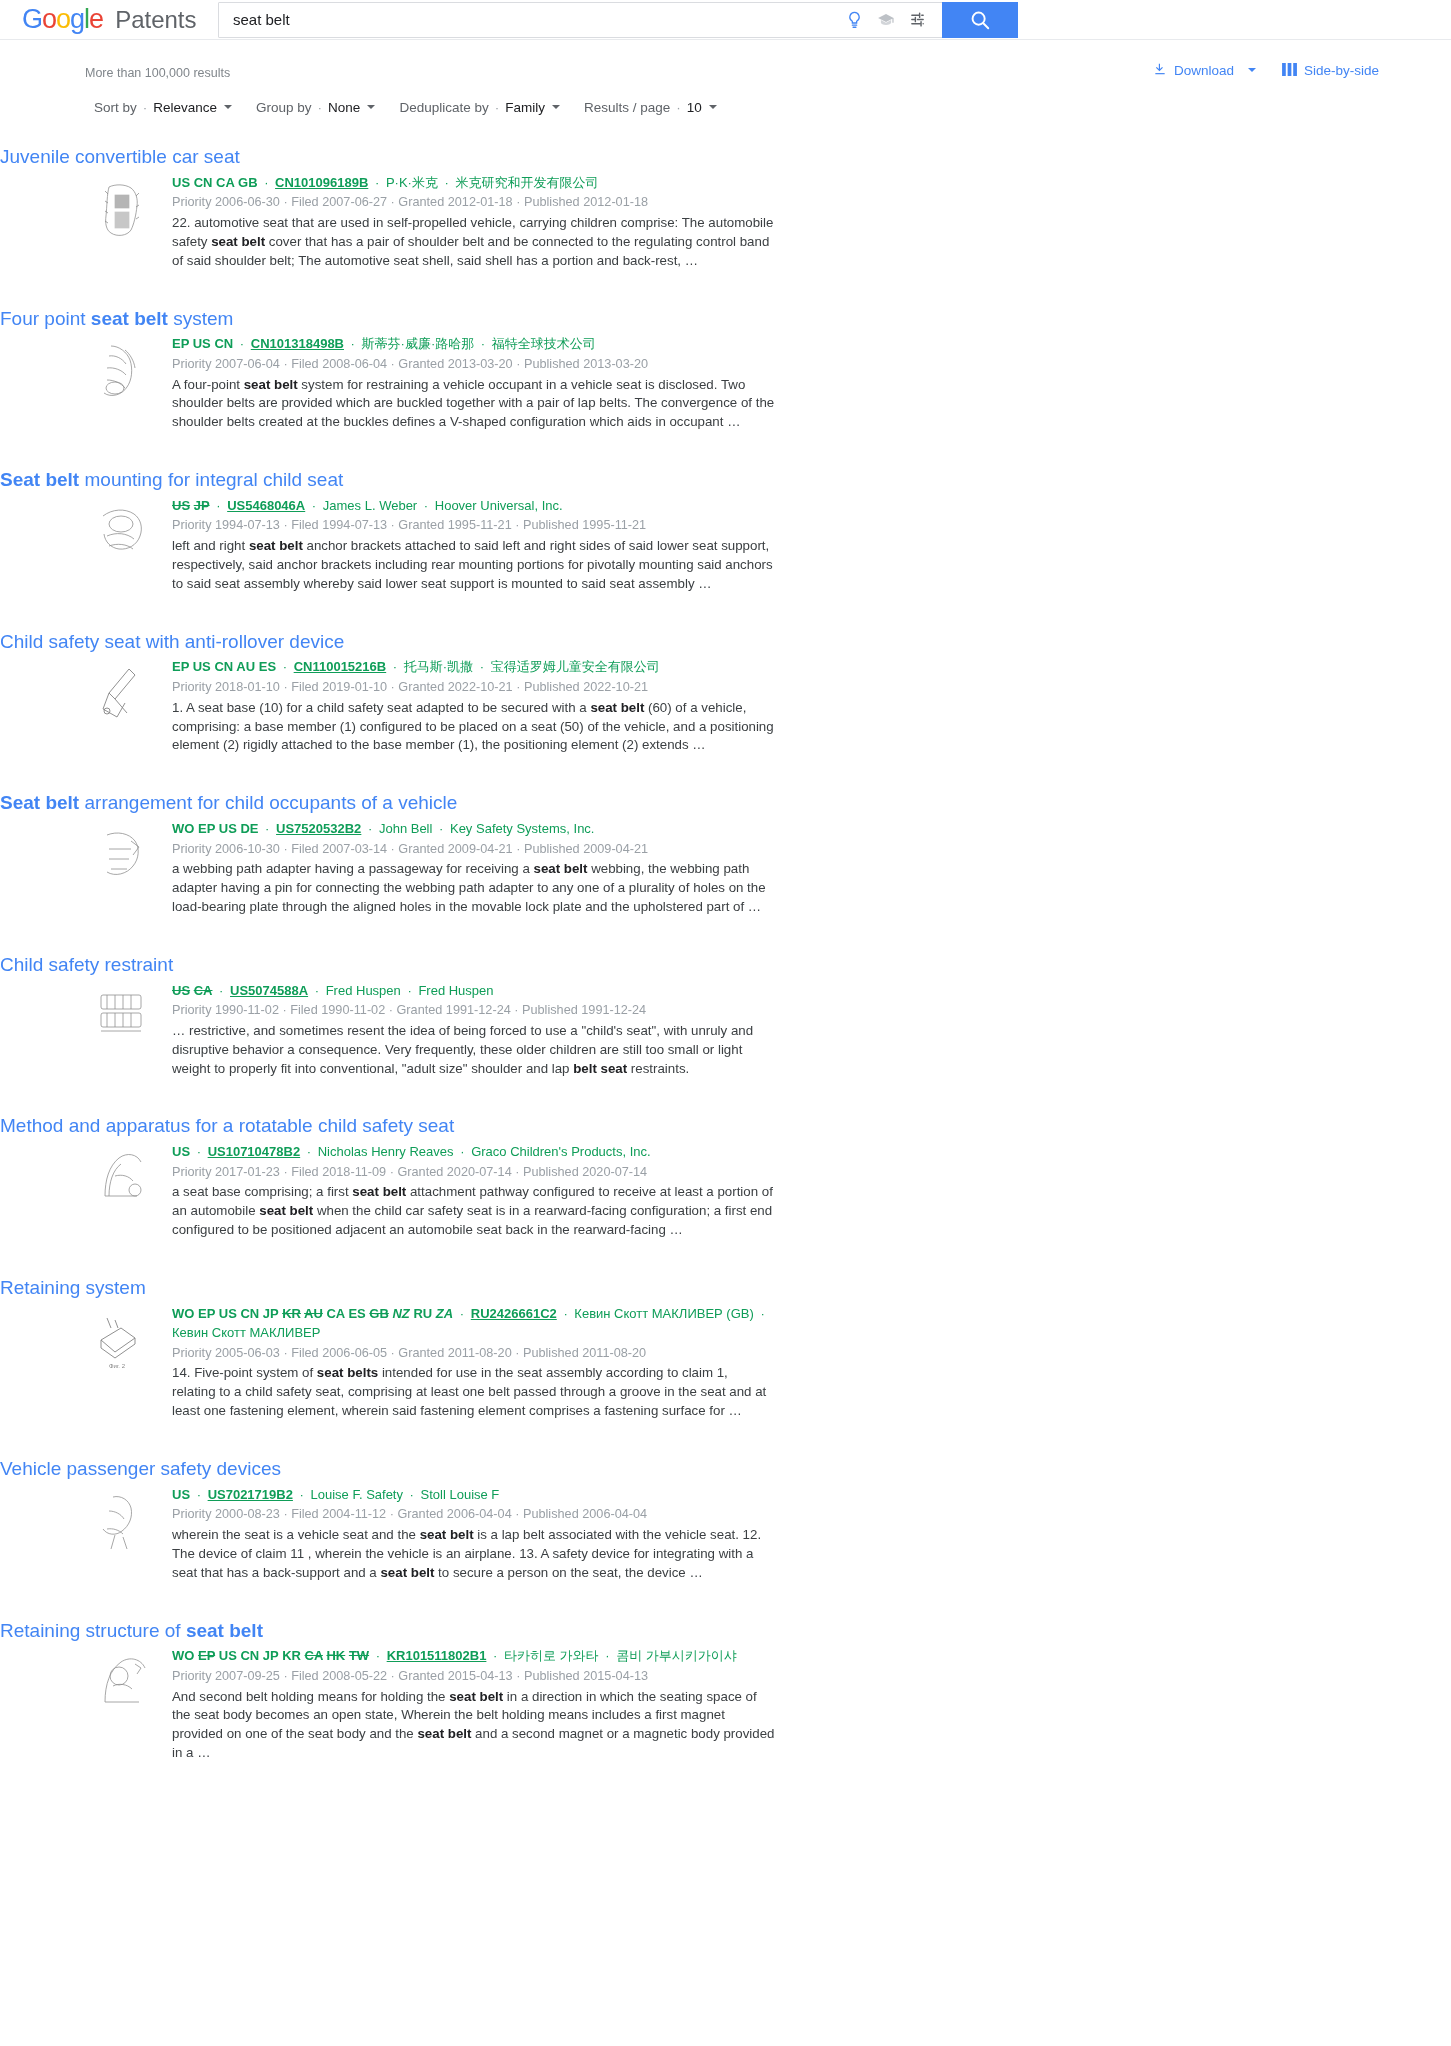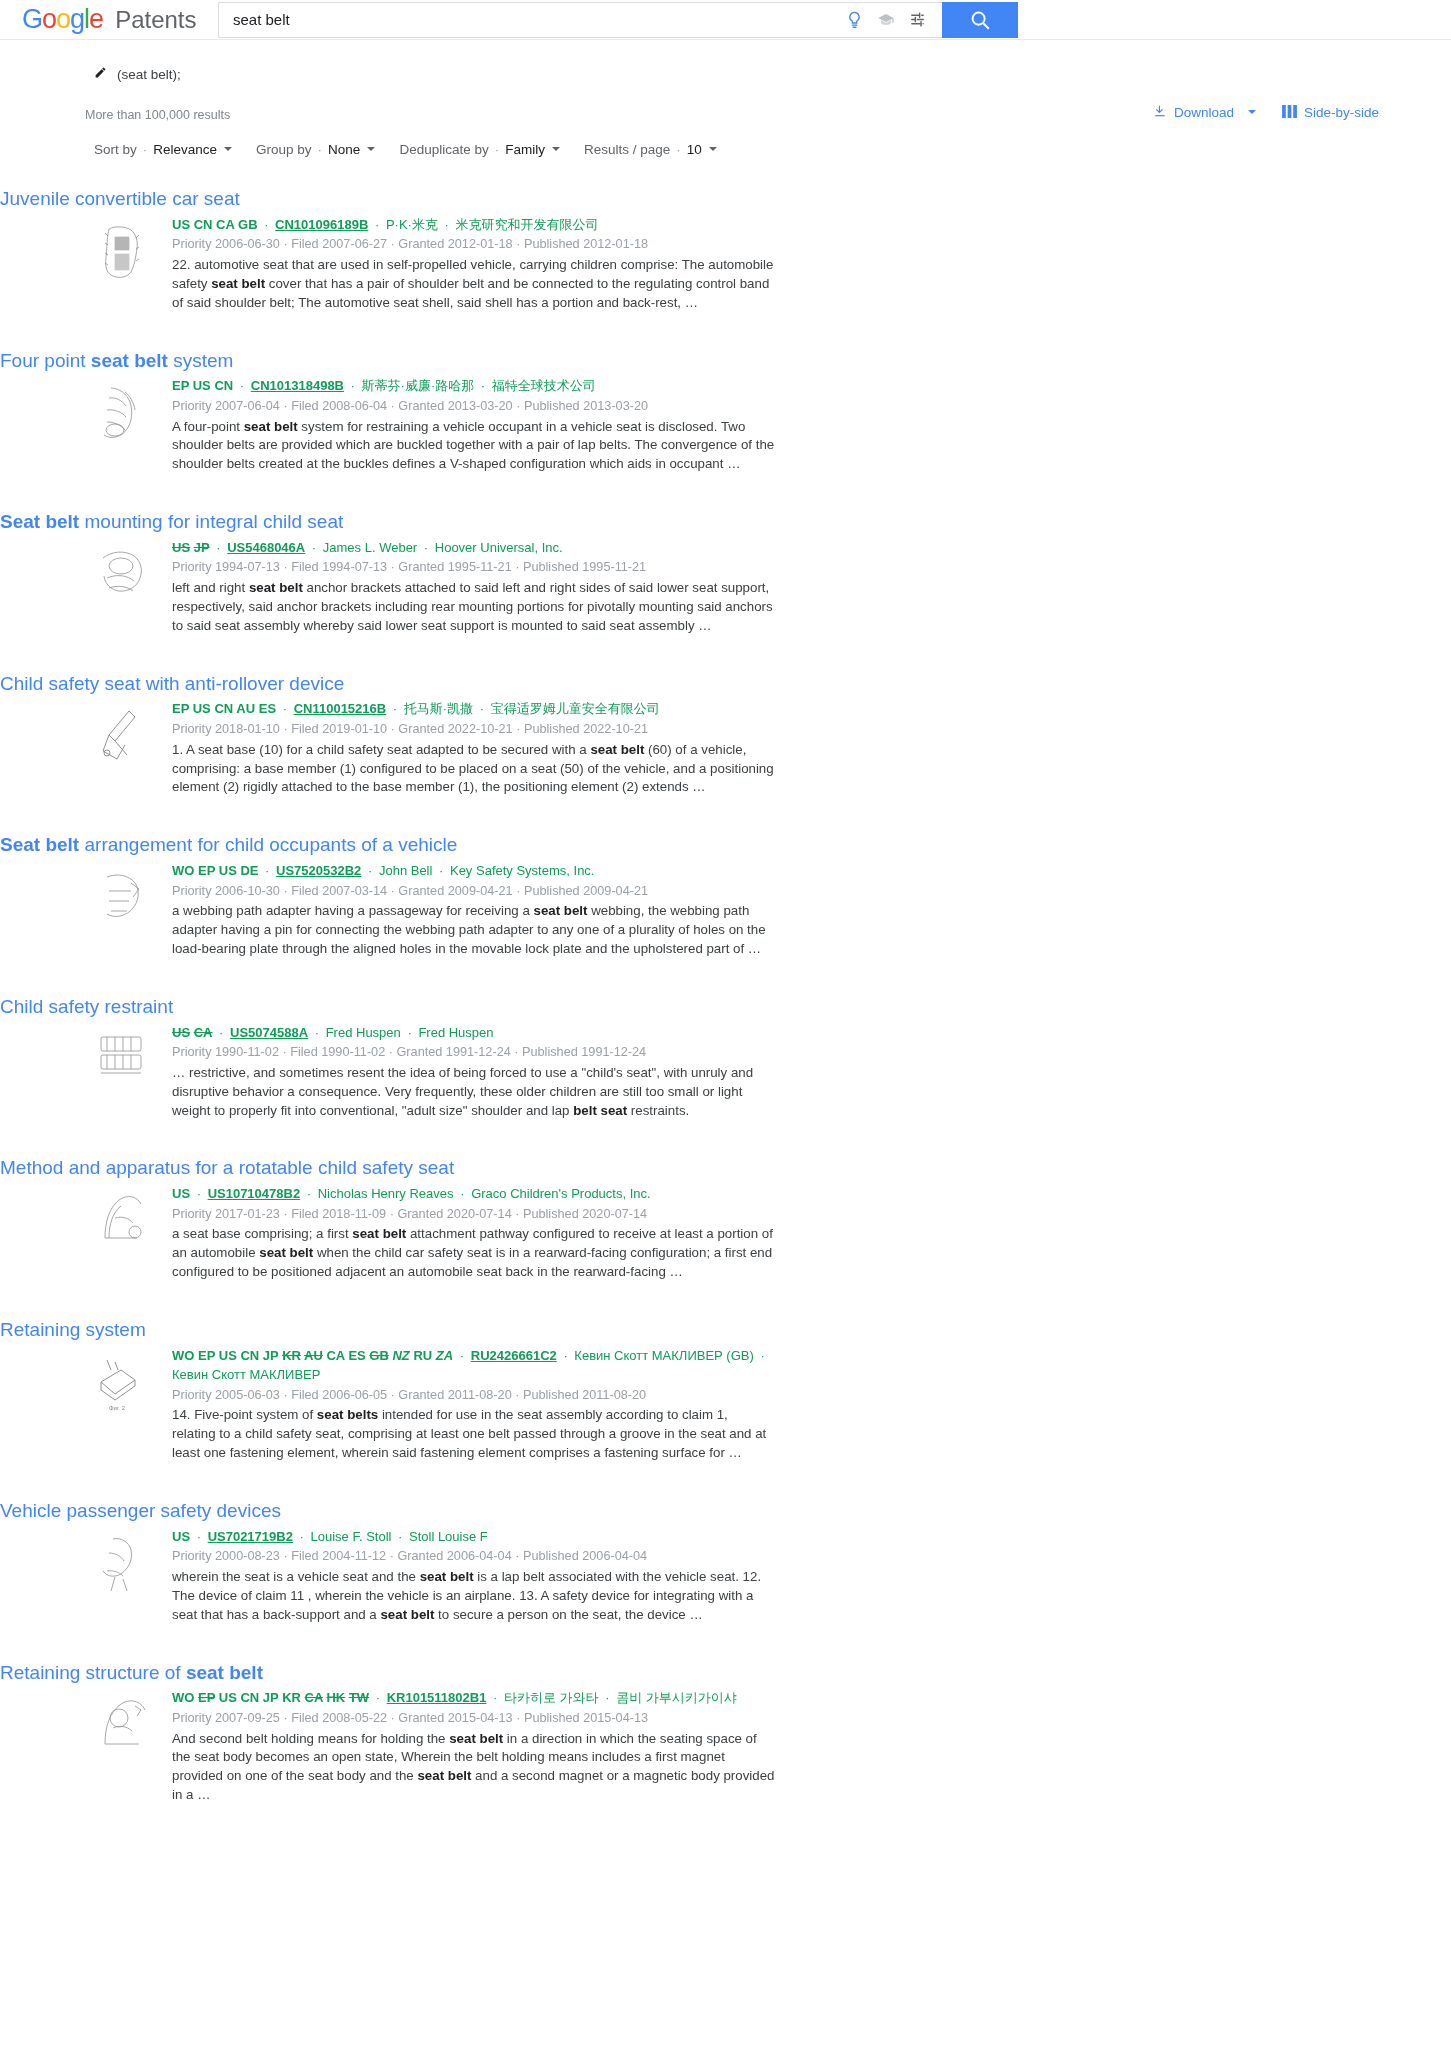--- a/index.html
+++ b/index.html
@@ -167,28 +167,20 @@
       <svg width="22" height="22" viewBox="0 0 24 24" fill="none" stroke="#fff" stroke-width="2.1" stroke-linecap="round">
         <circle cx="10.5" cy="10.5" r="6.6"></circle>
           <path d="M15.6 15.6 21 21"></path>
       </svg>
     </div>
   </div>
 </div>
 
 <div class="content">
 
-  <div class="query-row">
-    <span>
-      <svg width="13" height="13" viewBox="0 0 24 24" fill="#202124">
-        <path d="M3 17.2V21h3.8L18 9.8 14.2 6 3 17.2zM20.7 7.1a1 1 0 0 0 0-1.4l-2.4-2.4a1 1 0 0 0-1.4 0l-1.8 1.8L18.9 8.9l1.8-1.8z"></path>
-      </svg>
-    </span>
-    <span class="query-text">(seat belt);</span>
-  </div>
 
   <div class="meta-row">
     <div class="results-count">More than 100,000 results</div>
     <div class="right-actions">
       <div class="act">
         <span>
           <svg width="14" height="14" viewBox="0 0 24 24" fill="#4285f4">
             <path d="M12 3v9.2l3.6-3.6 1.4 1.4-6 6-6-6 1.4-1.4L10 12.2V3h2z"></path>
               <rect x="4" y="19" width="16" height="2"></rect>
           </svg>
@@ -402,21 +394,21 @@
             <svg width="58" height="62" viewBox="0 0 58 62">
               <g stroke="#666" fill="none" stroke-width=".8">
 <path d="M18 6c8-2 16 3 18 11 2 9-2 18-9 23-6 5-15 4-19-2"></path>
                 <path d="M14 20c6 0 12 3 15 8"></path>
 <path d="M12 38c6-1 12 1 16 5"></path>
                 <path d="M20 44l-4 14M28 46l4 12"></path>
               </g>
             </svg>
           </div>
           <div class="result-main">
-            <div class="assign-line"><span class="cc">US</span><span class="sep"> · </span><span class="pn">US7021719B2</span><span class="sep"> · </span><span class="nm">Louise F. Stoll</span><span class="sep"> · </span><span class="nm">Stoll Louise F</span></div>
+            <div class="assign-line"><span class="cc">US</span><span class="sep"> · </span><span class="pn">US7021719B2</span><span class="sep"> · </span><span class="nm">Louise F. Safety</span><span class="sep"> · </span><span class="nm">Stoll Louise F</span></div>
             <div class="dates">Priority 2000-08-23 · Filed 2004-11-12 · Granted 2006-04-04 · Published 2006-04-04</div>
             <div class="snippet"><span>wherein the seat is a vehicle seat and the </span><b>seat belt</b><span> is a lap belt associated with the vehicle seat. 12. The device of claim 11 , wherein the vehicle is an airplane. 13. A safety device for integrating with a seat that has a back-support and a </span><b>seat belt</b><span> to secure a person on the seat, the device …</span></div>
           </div>
         </div>
       </div>
       <div class="result">
         <div class="result-title"><span>Retaining structure of </span><b>seat belt</b></div>
         <div class="result-body">
           <div class="thumb">
             <svg width="58" height="62" viewBox="0 0 58 62">

